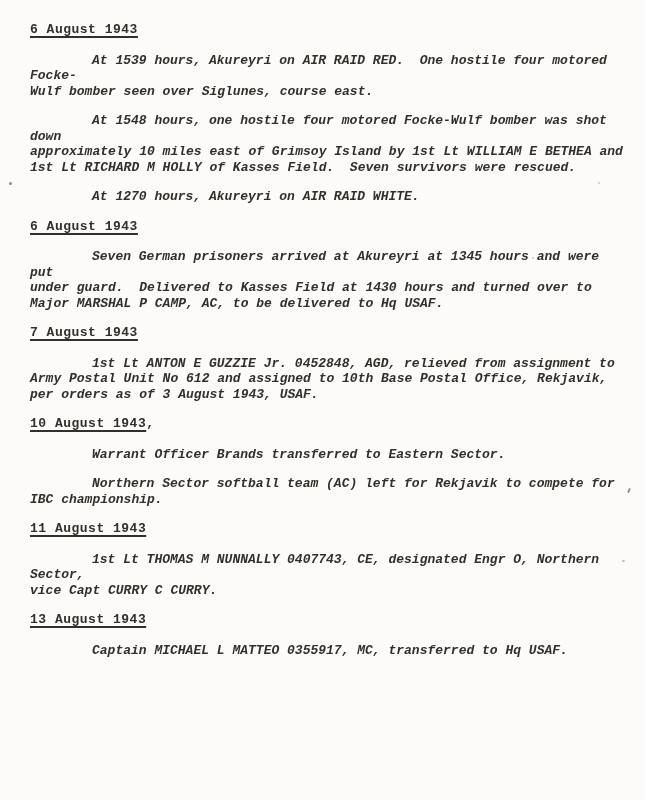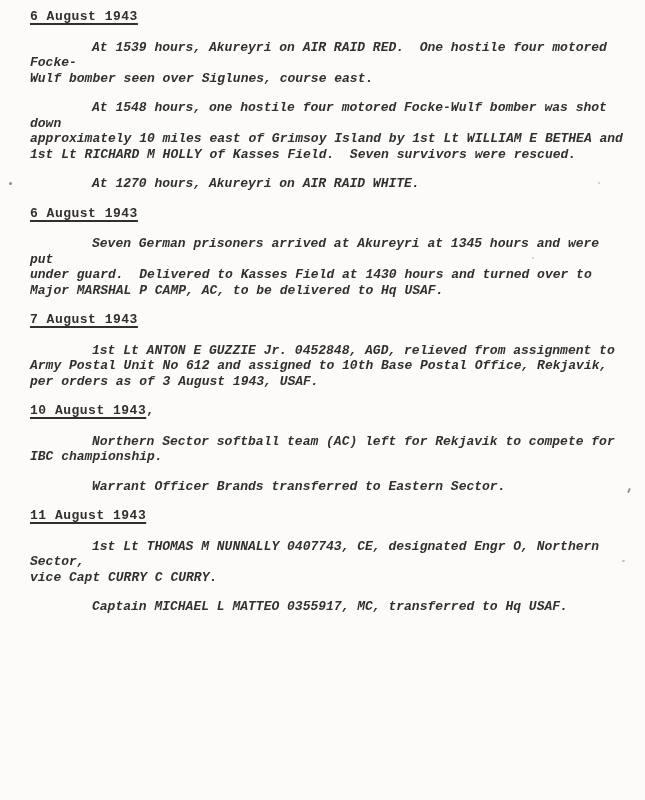--- a/index.html
+++ b/index.html
@@ -6,21 +6,21 @@
     --paper:#fcfbf9;
     --ink:#332f2b;
   }
   html,body{margin:0;padding:0;background:#e8e8e6;}
   .page{
     position:relative;
     width:645px;height:800px;
     margin:0 auto;
     box-sizing:border-box;
     background:var(--paper);
-    padding:7px 16px 0 30px;
+    padding:20px 16px 0 30px;
     font-family:"Liberation Mono","DejaVu Sans Mono",monospace;
     font-size:13px;
     line-height:15.5px;
     font-weight:bold;
     color:var(--ink);
     overflow:hidden;
   }
   section{margin:0;padding:0;}
   h2{
     font-size:13px;
@@ -74,30 +74,31 @@
       <section>
         <h2><span class="u">7 August 1943</span></h2>
       </section>
       <section>
         <p>1st Lt ANTON E GUZZIE Jr. 0452848, AGD, relieved from assignment to
 Army Postal Unit No 612 and assigned to 10th Base Postal Office, Rekjavik,
 per orders as of 3 August 1943, USAF.</p>
       </section>
       <section>
         <h2><span class="u">10 August 1943</span><span>,</span></h2>
+        <p>Warrant Officer Brands transferred to Eastern Sector.</p>
         <p>Northern Sector softball team (AC) left for Rekjavik to compete for
 IBC championship.</p>
-        <p>Warrant Officer Brands transferred to Eastern Sector.</p>
       </section>
       <section>
         <h2><span class="u">11 August 1943</span></h2>
         <p>1st Lt THOMAS M NUNNALLY 0407743, CE, designated Engr O, Northern Sector,
 vice Capt CURRY C CURRY.</p>
       </section>
       <section>
+        <h2><span class="u">13 August 1943</span></h2>
         <p>Captain MICHAEL L MATTEO 0355917, MC, transferred to Hq USAF.</p>
       </section>
     </div>
   <div class="speck s1"></div>
   <div class="speck s2"></div>
   <div class="speck s3"></div>
   <div class="speck s4"></div>
   <div class="speck s5"></div>
 </div>
 

